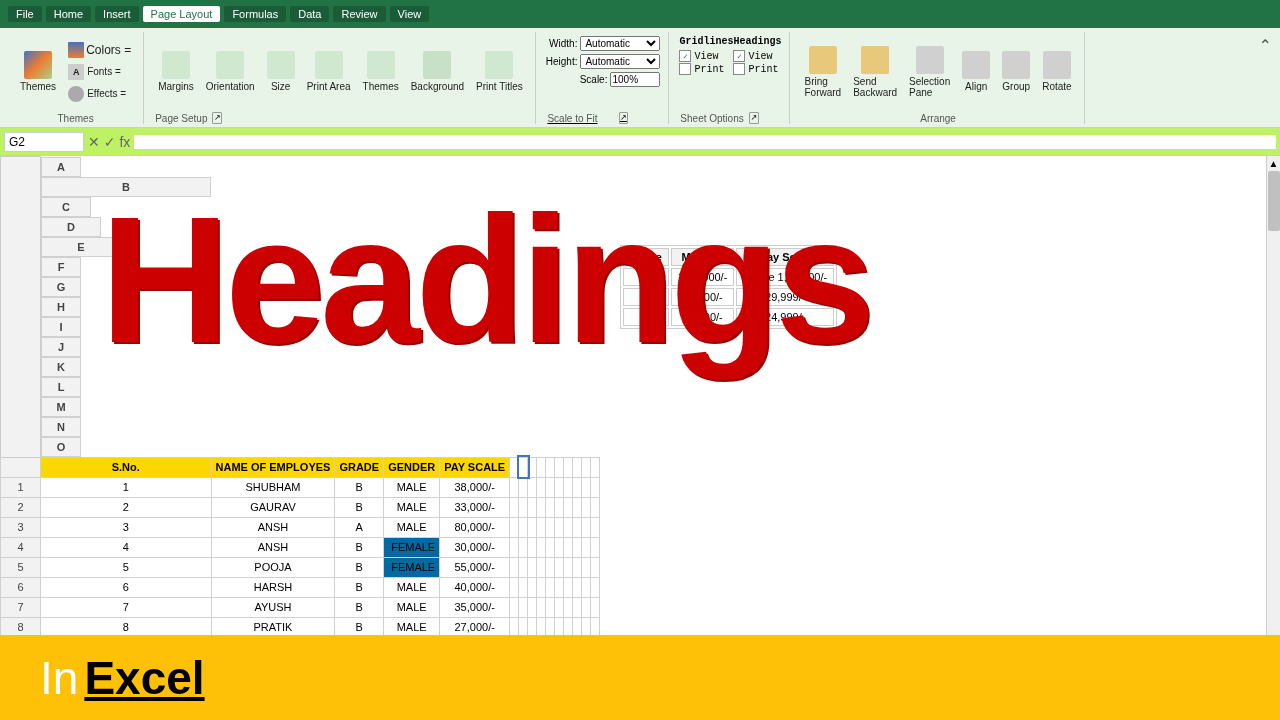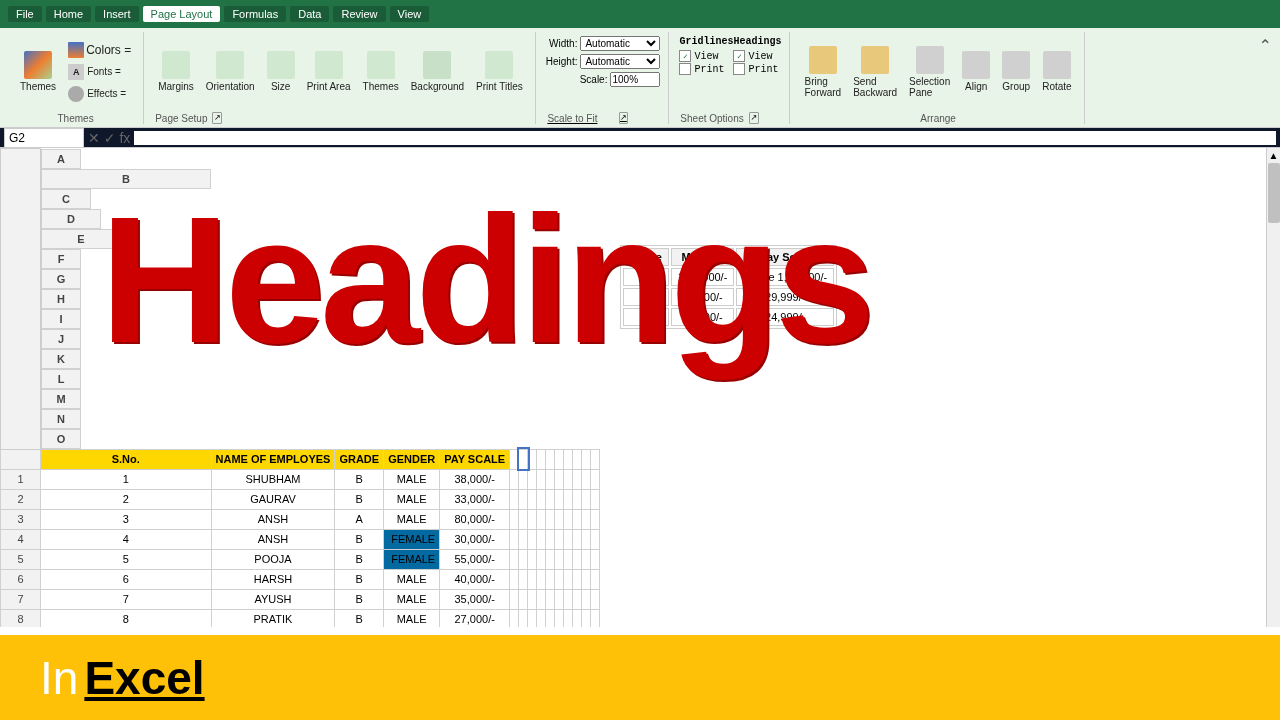--- a/index.html
+++ b/index.html
@@ -115,25 +115,25 @@
     .ribbon-icon.send { background: #e8c87a; }
     .ribbon-icon.selection { background: #d0d0d0; }
     .ribbon-icon.align { background: #d0d0d0; }
     .ribbon-icon.group { background: #d0d0d0; }
     .ribbon-icon.rotate { background: #d0d0d0; }
 
     
     .formula-bar {
       display: flex;
       align-items: center;
-      height: 20px;
+      height: 28px;
       border-bottom: 1px solid #ccc;
       padding: 0 4px;
       gap: 4px;
-      background: #0f172a;
+      background: #bef264;
     }
     .name-box {
       width: 80px;
       border: 1px solid #ccc;
       padding: 2px 4px;
       font-size: 12px;
     }
     .formula-icons {
       display: flex;
       gap: 4px;

